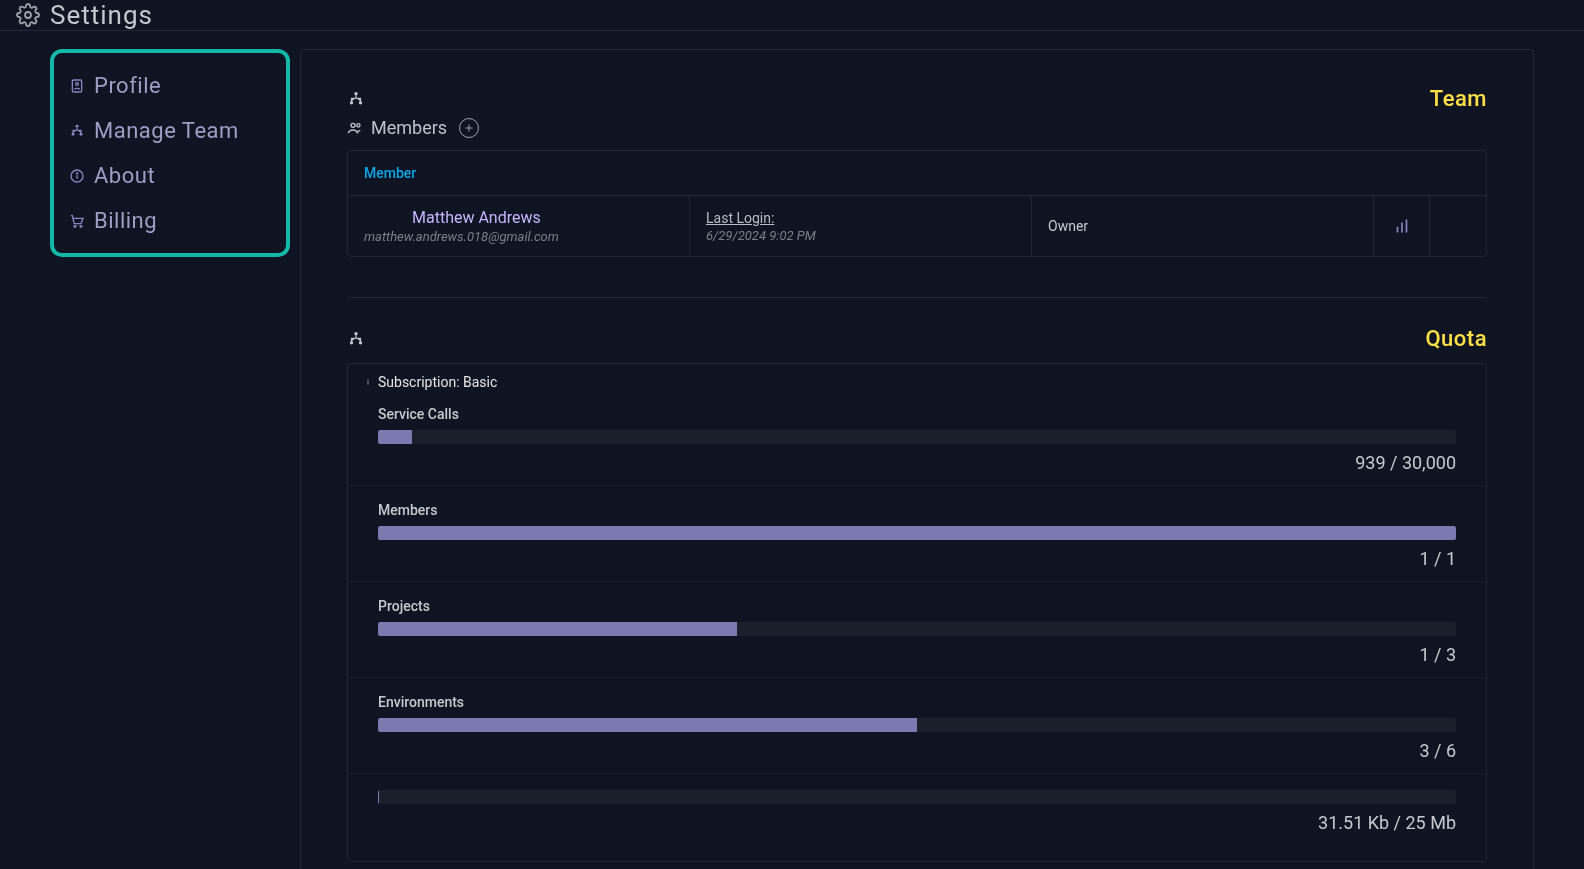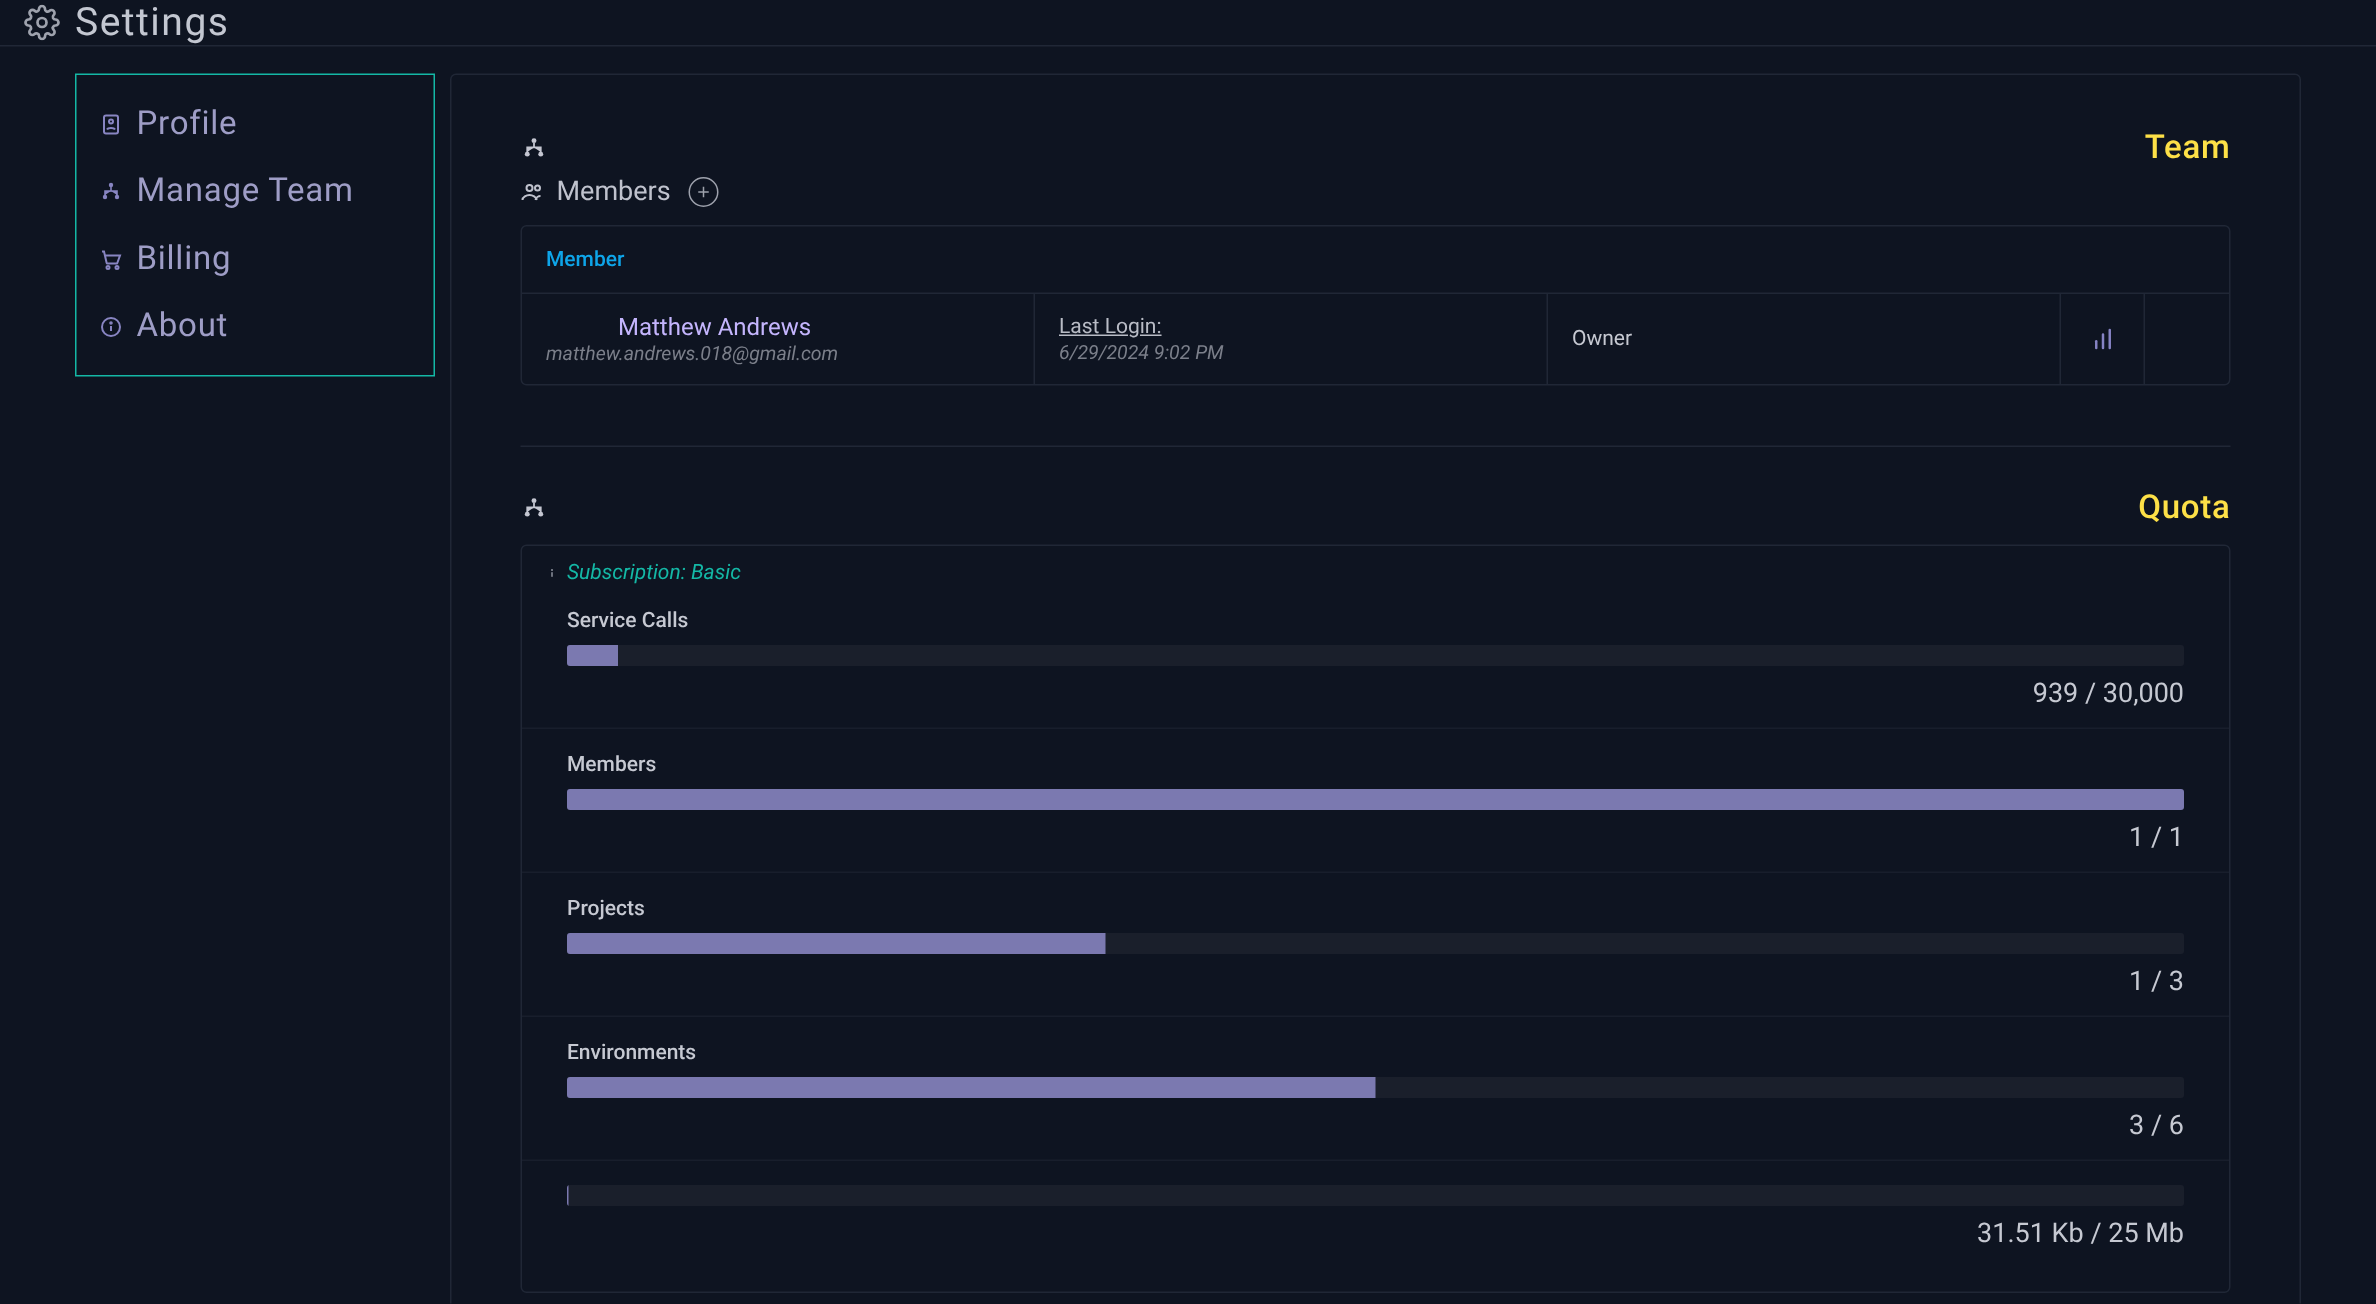--- a/index.html
+++ b/index.html
@@ -25,22 +25,22 @@
     letter-spacing: 1px;
   }
   .icon { display: inline-flex; align-items: center; justify-content: center; }
   .content {
     display: flex;
     gap: 10px;
     padding: 18px 50px;
   }
   .sidebar {
     width: 240px;
-    border: 1px solid #14b8a6;
-    border-radius: 0;
+    border: 4px solid #14b8a6;
+    border-radius: 12px;
     padding: 10px 0;
     align-self: flex-start;
   }
   .sidebar-item {
     display: flex;
     align-items: center;
     gap: 8px;
     padding: 10px 14px;
     color: #9e9dc6;
     font-size: 22px;
@@ -126,23 +126,22 @@
     background: #202736;
   }
   .subscription-box {
     border: 1px solid #202736;
     border-radius: 4px;
     padding: 6px 0 16px 0;
     margin-top: 12px;
   }
   .subscription-label {
     padding: 4px 16px 0 16px;
-    color: #14b8a6;
+    color: #e5e5e5;
     font-size: 14px;
-    font-style: italic;
     display: flex;
     align-items: center;
     gap: 6px;
   }
   .quota-item {
     padding: 16px 30px 12px 30px;
     border-bottom: 1px solid #181e2c;
   }
   .quota-item:last-child { border-bottom: none; }
   .quota-label {
@@ -200,36 +199,36 @@
             <circle cx="6" cy="17" r="2.2"></circle>
             <circle cx="18" cy="17" r="2.2"></circle>
             <path stroke="currentColor" stroke-width="1.6" d="M12 7v4M12 11H6v4M12 11h6v4"></path>
           </svg>
       </span>
       <span>Manage Team</span>
     </div>
     <div class="sidebar-item">
       <span class="icon nav-icon">
         <svg viewBox="0 0 24 24" width="16" height="16" fill="none" stroke="currentColor" stroke-width="2">
+            <circle cx="12" cy="12" r="9"></circle>
+            <line x1="12" y1="11" x2="12" y2="16"></line>
+            <circle cx="12" cy="8" r="0.8" fill="currentColor"></circle>
+          </svg>
+      </span>
+      <span>About</span>
+    </div>
+    <div class="sidebar-item">
+      <span class="icon nav-icon">
+        <svg viewBox="0 0 24 24" width="16" height="16" fill="none" stroke="currentColor" stroke-width="2">
             <circle cx="9" cy="20" r="1.5"></circle>
             <circle cx="18" cy="20" r="1.5"></circle>
             <path d="M3 4h2l2.6 11.2a1 1 0 0 0 1 .8h8.8a1 1 0 0 0 1-.8L21 8H6"></path>
           </svg>
       </span>
       <span>Billing</span>
-    </div>
-    <div class="sidebar-item">
-      <span class="icon nav-icon">
-        <svg viewBox="0 0 24 24" width="16" height="16" fill="none" stroke="currentColor" stroke-width="2">
-            <circle cx="12" cy="12" r="9"></circle>
-            <line x1="12" y1="11" x2="12" y2="16"></line>
-            <circle cx="12" cy="8" r="0.8" fill="currentColor"></circle>
-          </svg>
-      </span>
-      <span>About</span>
     </div>
   </div>
 
   <div class="main">
 
     <div class="section-title">
       <span class="icon">
         <svg viewBox="0 0 24 24" width="18" height="18" fill="#c4c6d1">
             <circle cx="12" cy="5" r="2.2"></circle>
             <circle cx="6" cy="17" r="2.2"></circle>

